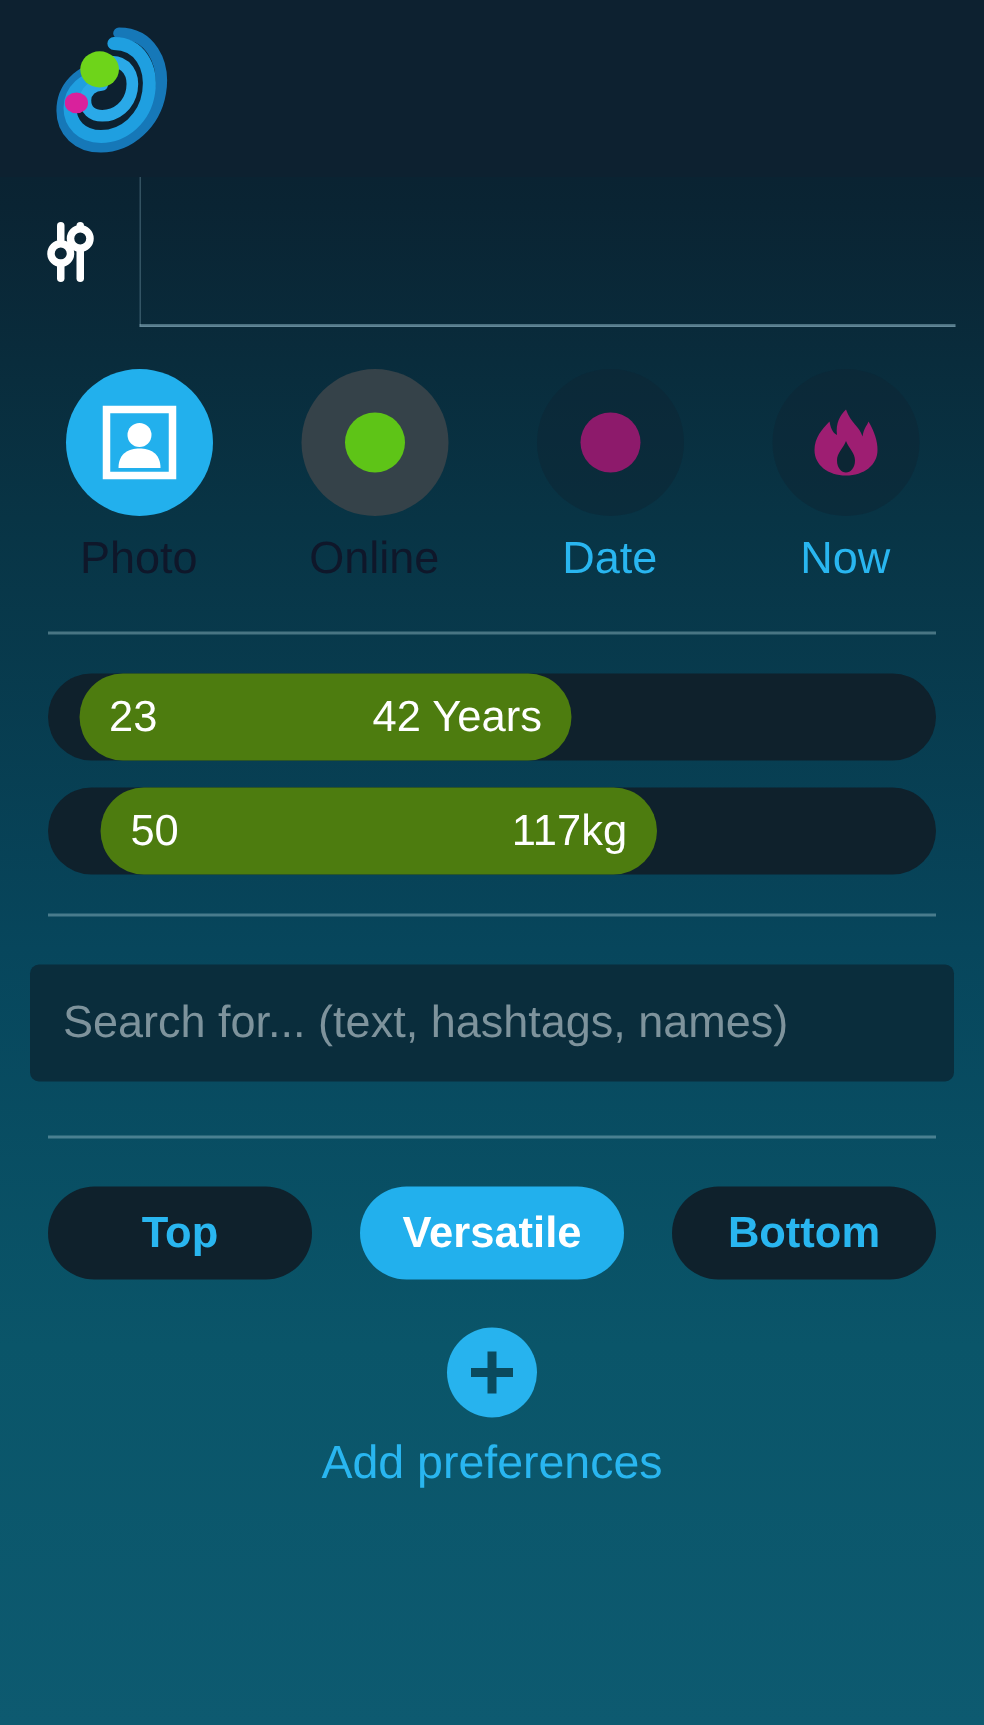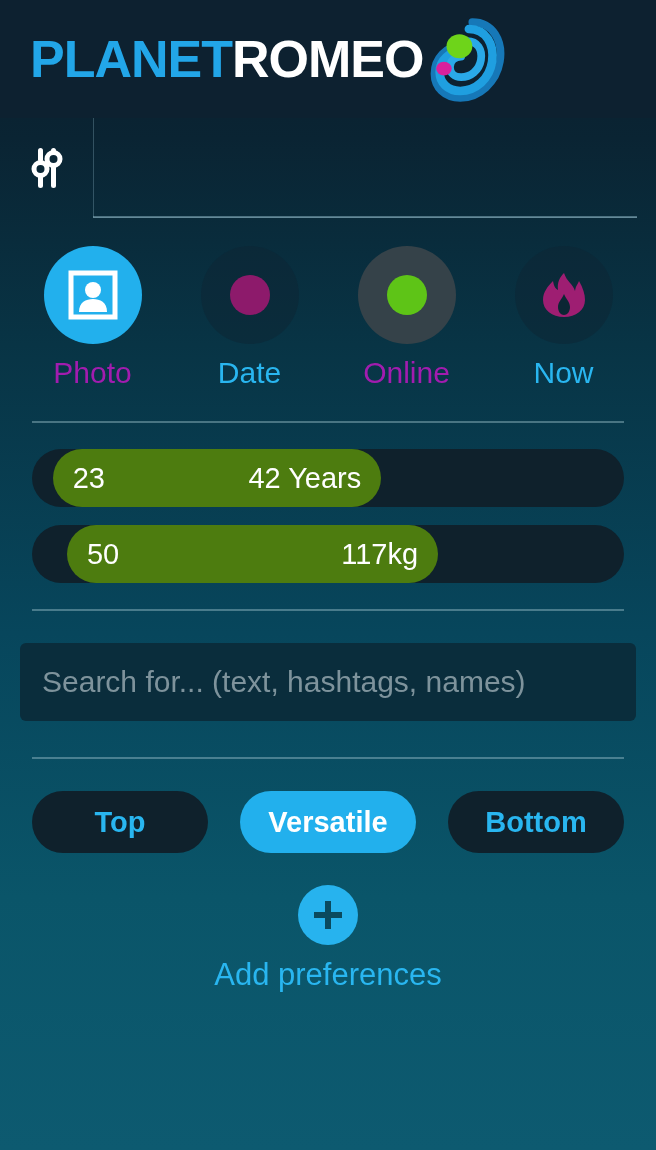--- a/index.html
+++ b/index.html
@@ -104,21 +104,21 @@
     justify-content: center;
   }
   .qcircle.active   { background: #22b0ed; }
   .qcircle.online   { background: #354249; }
   .qcircle.dim      { background: rgba(12,38,52,0.55); }
   .qlabel {
     margin-top: 14px;
     font-size: 30px;
     line-height: 1;
   }
-  .qlabel.on  { color: #a21caf; }
+  .qlabel.on  { color: #0f172a; }
   .qlabel.off { color: #29b6f0; }
   .dot-green  { width: 40px; height: 40px; border-radius: 50%; background: #5ec417; }
   .dot-purple { width: 40px; height: 40px; border-radius: 50%; background: #8d1a6b; }
   .flame { width: 44px; height: 46px; display: block; }
   .photo-icon { width: 52px; height: 52px; display:block; }
 
   
   .divider {
     height: 2px;
     background: rgba(165,200,210,0.42);
@@ -207,23 +207,20 @@
     margin-top: 12px;
     font-size: 31px;
     color: #29b6f0;
   }
 </style>
 </head>
 <body>
 
 <div class="header">
   <div class="logo-wrap">
-    <div class="logo-text">
-      <span class="logo-planet">PLANET</span><span class="logo-romeo">ROMEO</span>
-    </div>
     <svg class="logo-orb" viewBox="0 0 100 100">
       <path d="M62 6 C86 6 98 28 94 52 C90 76 70 94 48 94 C30 94 18 82 18 66 C18 48 32 34 48 34" fill="none" stroke="#1678b8" stroke-width="9" stroke-linecap="round"></path>
       <path d="M58 14 C78 14 88 32 85 52 C82 72 66 86 48 86 C33 86 24 76 24 64 C24 50 36 40 49 40" fill="none" stroke="#1f9fe0" stroke-width="10" stroke-linecap="round"></path>
       <path d="M56 28 C68 28 74 38 72 50 C70 62 60 70 49 70 C41 70 36 65 36 58 C36 51 42 46 49 46" fill="none" stroke="#2aa9e8" stroke-width="9" stroke-linecap="round"></path>
       <ellipse cx="47" cy="34" rx="15" ry="14" fill="#6ed41a"></ellipse>
       <ellipse cx="29" cy="60" rx="9" ry="8" fill="#d9219c"></ellipse>
     </svg>
   </div>
 </div>
 
@@ -249,31 +246,31 @@
       <svg class="photo-icon" viewBox="0 0 52 52">
         <rect x="4" y="4" width="44" height="44" fill="none" stroke="#ffffff" stroke-width="5"></rect>
         <circle cx="26" cy="21" r="8" fill="#ffffff"></circle>
         <path d="M12 43 C12 33 19 30 26 30 C33 30 40 33 40 43 Z" fill="#ffffff"></path>
       </svg>
     </div>
     <div class="qlabel on">Photo</div>
   </div>
 
   <div class="quickitem">
+    <div class="qcircle online">
+      <span class="dot-green"></span>
+    </div>
+    <div class="qlabel on">Online</div>
+  </div>
+
+  <div class="quickitem">
     <div class="qcircle dim">
       <span class="dot-purple"></span>
     </div>
     <div class="qlabel off">Date</div>
-  </div>
-
-  <div class="quickitem">
-    <div class="qcircle online">
-      <span class="dot-green"></span>
-    </div>
-    <div class="qlabel on">Online</div>
   </div>
 
   <div class="quickitem">
     <div class="qcircle dim">
       <svg class="flame" viewBox="0 0 44 46">
         <path d="M22 1 C25 10 31 12 33 19 C34 13 36 12 37 9 C41 16 43 22 43 28 C43 38 34 45 22 45 C10 45 1 38 1 28 C1 20 6 14 11 9 C12 15 14 17 16 18 C15 10 18 5 22 1 Z" fill="#9e1e72"></path>
         <path d="M22 22 C24 27 28 30 28 35 C28 40 25 43 22 43 C19 43 16 40 16 35 C16 30 20 27 22 22 Z" fill="#0c2634"></path>
       </svg>
     </div>
     <div class="qlabel off">Now</div>

